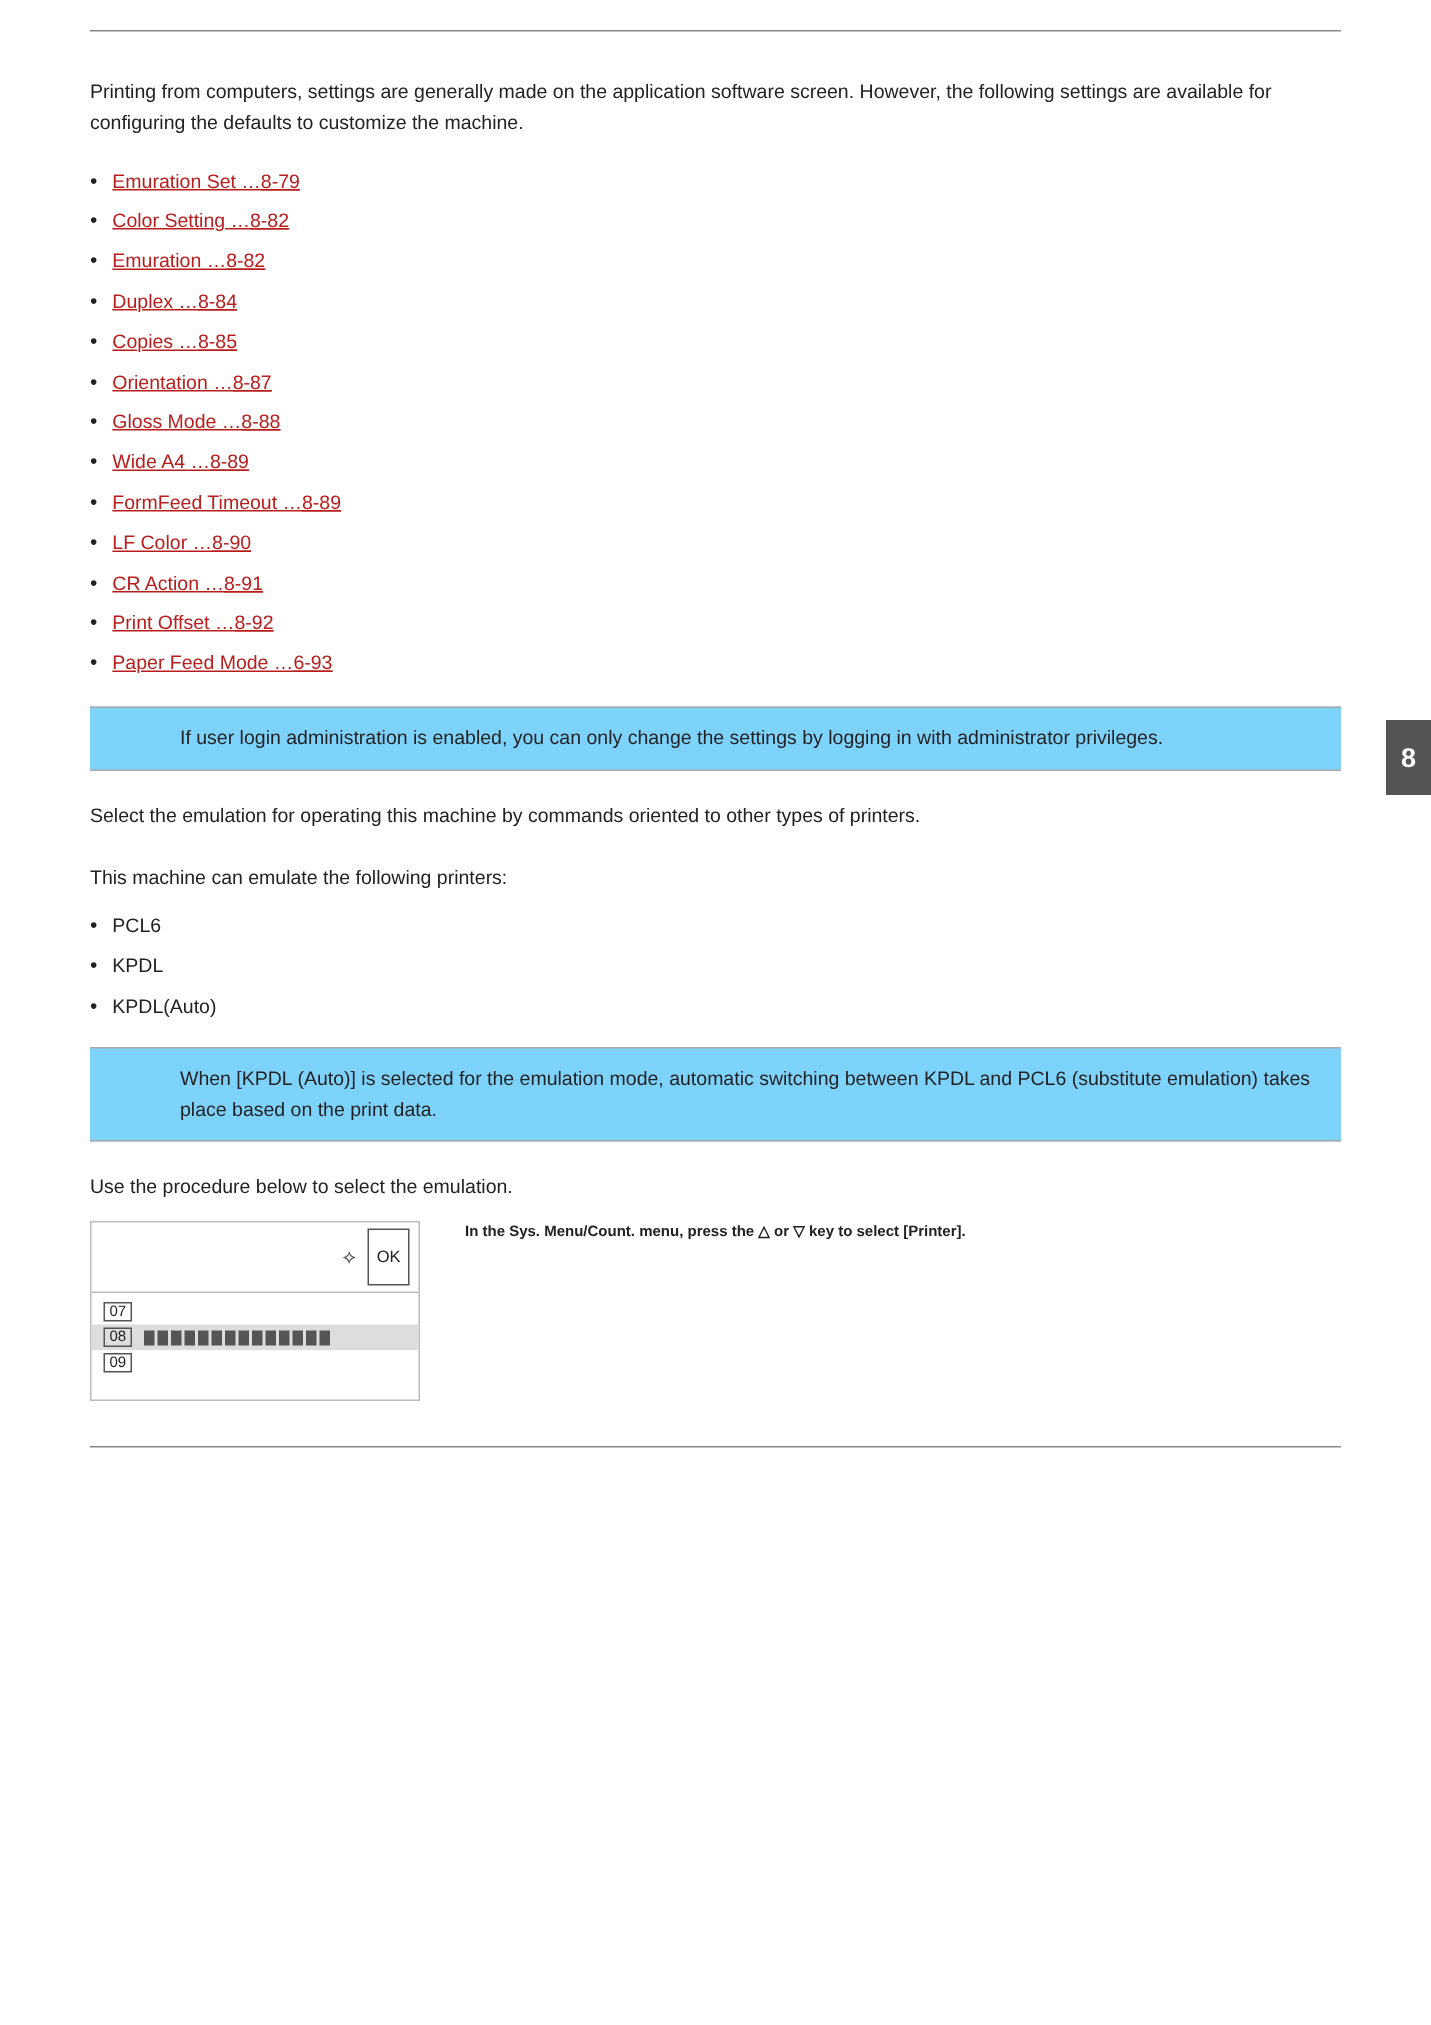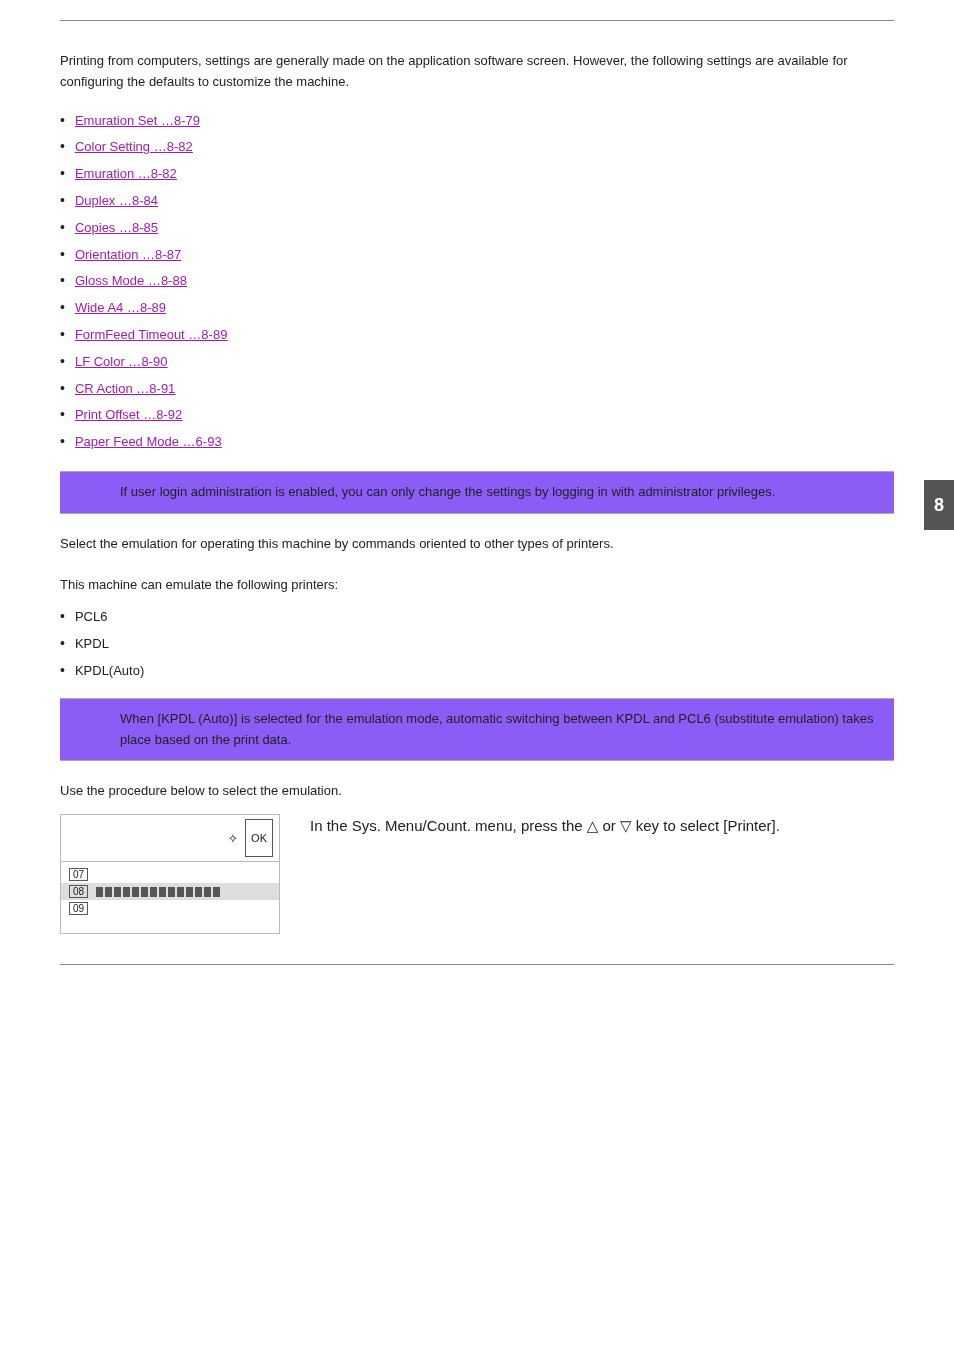--- a/index.html
+++ b/index.html
@@ -39,29 +39,29 @@
       margin-bottom: 4px;
       line-height: 1.6;
     }
     .bullet-list li::before {
       content: "•";
       margin-right: 10px;
       font-size: 14px;
     }
     .link {
       text-decoration: underline;
-      color: #a21caf;
+      color: #b91c1c;
     }
     .note-box {
       border-top: 1px solid #aaa;
       border-bottom: 1px solid #aaa;
       padding: 10px 20px 10px 60px;
       margin: 14px 0;
       line-height: 1.6;
-      background: #8b5cf6;
+      background: #7dd3fc;
     }
     .note-box p {
       line-height: 1.6;
     }
     .section-heading {
       font-size: 13px;
       font-weight: normal;
       margin: 20px 0 10px 0;
       line-height: 1.6;
     }
@@ -140,23 +140,24 @@
       display: flex;
       gap: 2px;
       flex: 1;
     }
     .row-bar {
       width: 7px;
       height: 10px;
       background: #555;
     }
     .procedure-note {
-      font-size: 15px;
+      font-size: 10px;
       line-height: 1.6;
       flex: 1;
+      font-weight: bold;
     }
     .chapter-tab {
       position: absolute;
       right: 0;
       top: 480px;
       background: #555;
       color: #fff;
       width: 30px;
       height: 50px;
       display: flex;

